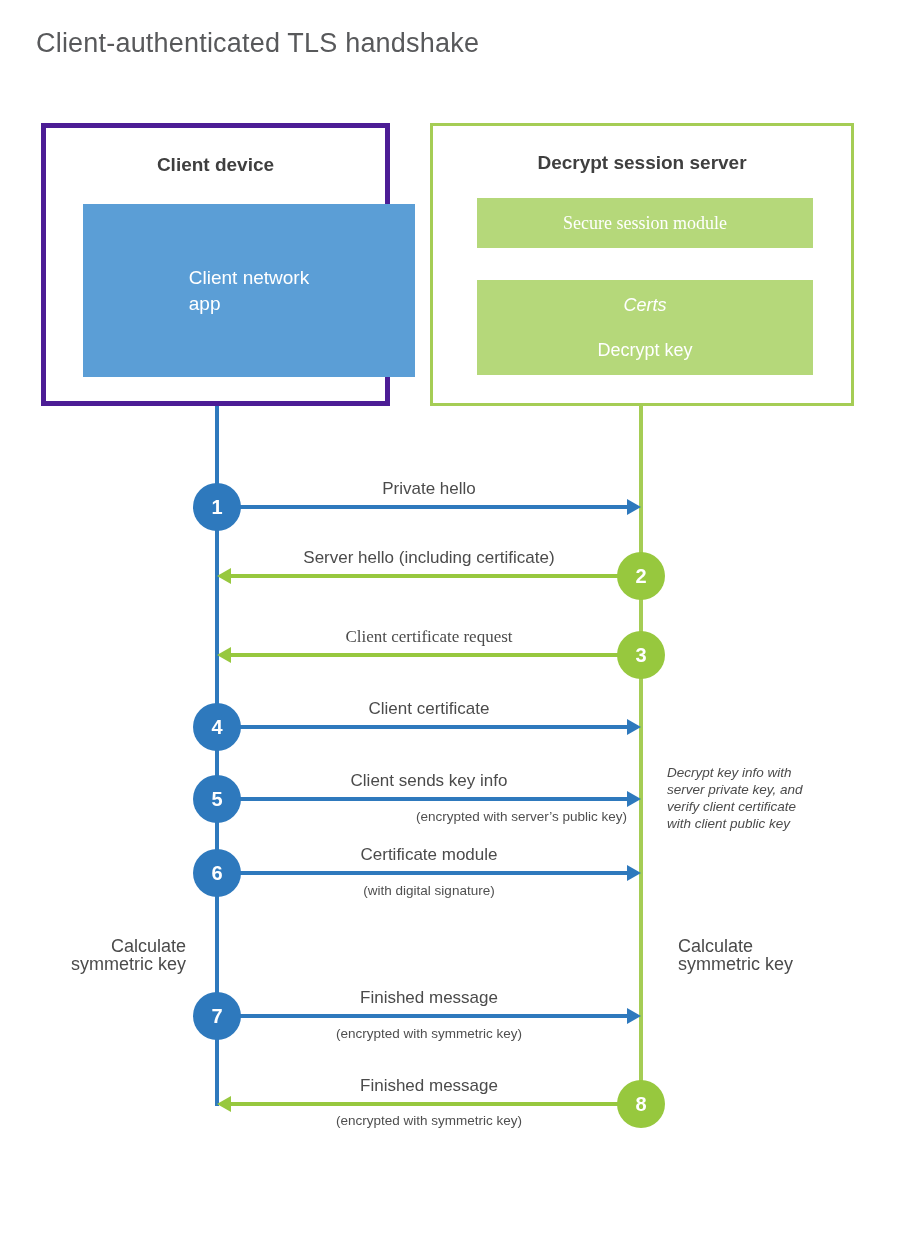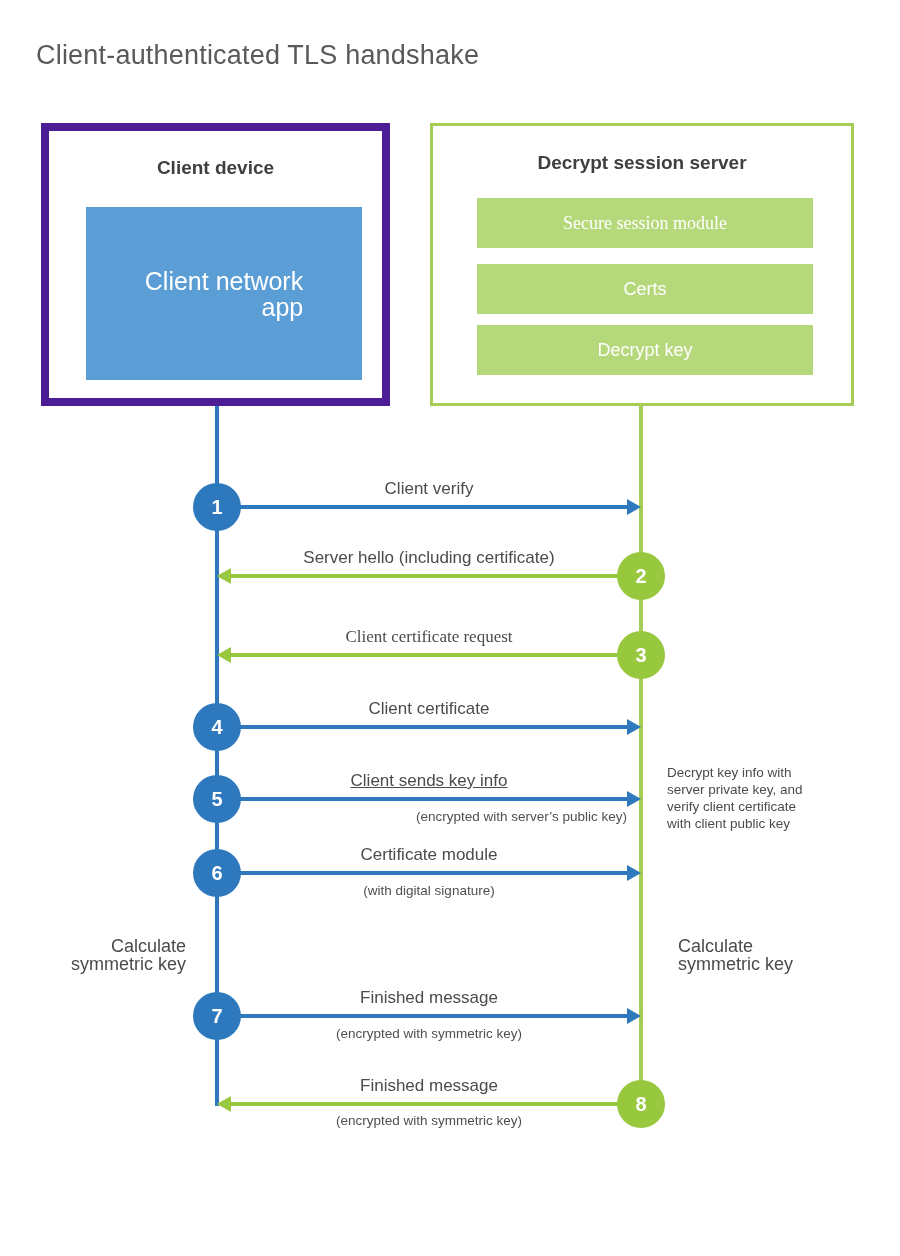--- a/index.html
+++ b/index.html
@@ -11,64 +11,63 @@
     font-family: "Liberation Sans", "DejaVu Sans", sans-serif;
     overflow: hidden;
   }
   .title {
     position: absolute;
     left: 36px; top: 28px;
     font-size: 27px;
     font-weight: 300;
     color: #58595b;
     letter-spacing: 0.2px;
-    margin-top: 12px;
   }
   
   .actor-box {
     position: absolute;
     top: 123px;
     height: 283px;
     background: #ffffff;
     box-sizing: border-box;
   }
-  .client-box  { left: 41px;  width: 349px; border: 8px solid #4c1d95; }
+  .client-box  { left: 41px;  width: 349px; border: 5px solid #4c1d95; }
   .server-box  { left: 430px; width: 424px; border: 3px solid #a5cd55; }
   .actor-title {
     position: absolute;
     left: 0; top: 26px; width: 100%;
     text-align: center;
     font-size: 19px;
     font-weight: bold;
     color: #3f3f3f;
   }
   .client-app {
     position: absolute;
     left: 37px; top: 76px;
-    width: 276px; height: 173px;
+    width: 332px; height: 173px;
     background: #5b9ed6;
     color: #ffffff;
-    font-size: 25px;
+    font-size: 19px;
     line-height: 26px;
     display: flex; align-items: center; justify-content: center;
-    text-align: right;
+    text-align: left;
     white-space: pre-line;
   }
   .server-bar {
     position: absolute;
     left: 44px;
     width: 336px; height: 50px;
     background: #b5d87a;
     color: #ffffff;
     font-size: 18px;
     line-height: 50px;
     text-align: center;
   }
   .bar-0 { top: 72px; font-family: Liberation Serif, serif; }
-  .bar-1 { top: 138px; }
+  .bar-1 { top: 154px; font-style: italic; }
   .bar-2 { top: 199px; }
   
   .lifeline { position: absolute; top: 406px; width: 4px; height: 700px; }
   .lifeline.blue  { left: 215px; background: #2e79bd; }
   .lifeline.green { left: 639px; background: #a5cd55; }
   
   .circle {
     position: absolute;
     width: 48px; height: 48px;
     border-radius: 50%;
@@ -105,32 +104,33 @@
     color: #4b4b4b;
   }
   .sub {
     position: absolute;
     left: 231px; width: 396px;
     text-align: center;
     font-size: 13.5px;
     color: #4f4f4f;
   }
   .l1 { top: 479px; } .l2 { top: 548px; } .l3 { top: 627px; font-family: Liberation Serif, serif; }
-  .l4 { top: 699px; } .l5 { top: 771px; text-decoration: underline; } .l6 { top: 845px; }
+  .l4 { top: 699px; } .l5 { top: 771px; } .l6 { top: 845px; }
   .l7 { top: 988px; } .l8 { top: 1076px; }
   .u5 { top: 809px; text-align: right; } .u6 { top: 883px; } .u7 { top: 1026px; } .u8 { top: 1113px; }
   
   .note {
     position: absolute;
     left: 667px; top: 764px;
     width: 190px;
     font-size: 13.5px;
     line-height: 17px;
     color: #4b4b4b;
     white-space: pre-line;
+    font-style: italic;
   }
   .calc {
     position: absolute;
     top: 937px;
     font-size: 18px;
     line-height: 18px;
     color: #4b4b4b;
     white-space: pre-line;
   }
   .calc-left  { left: 60px;  width: 126px; text-align: right; }
@@ -157,21 +157,21 @@
   </div>
 
   <div class="lifeline blue"></div>
   <div class="lifeline green"></div>
 
   <div class="circle blue c1">1</div>
   <div class="arrow right a1">
       <div class="shaft"></div>
       <div class="head"></div>
     </div>
-  <div class="msg l1">Client verify</div>
+  <div class="msg l1">Private hello</div>
 
   <div class="circle green c2">2</div>
   <div class="arrow left a2">
       <div class="head"></div>
       <div class="shaft"></div>
     </div>
   <div class="msg l2">Server hello (including certificate)</div>
 
   <div class="circle green c3">3</div>
   <div class="arrow left a3">

